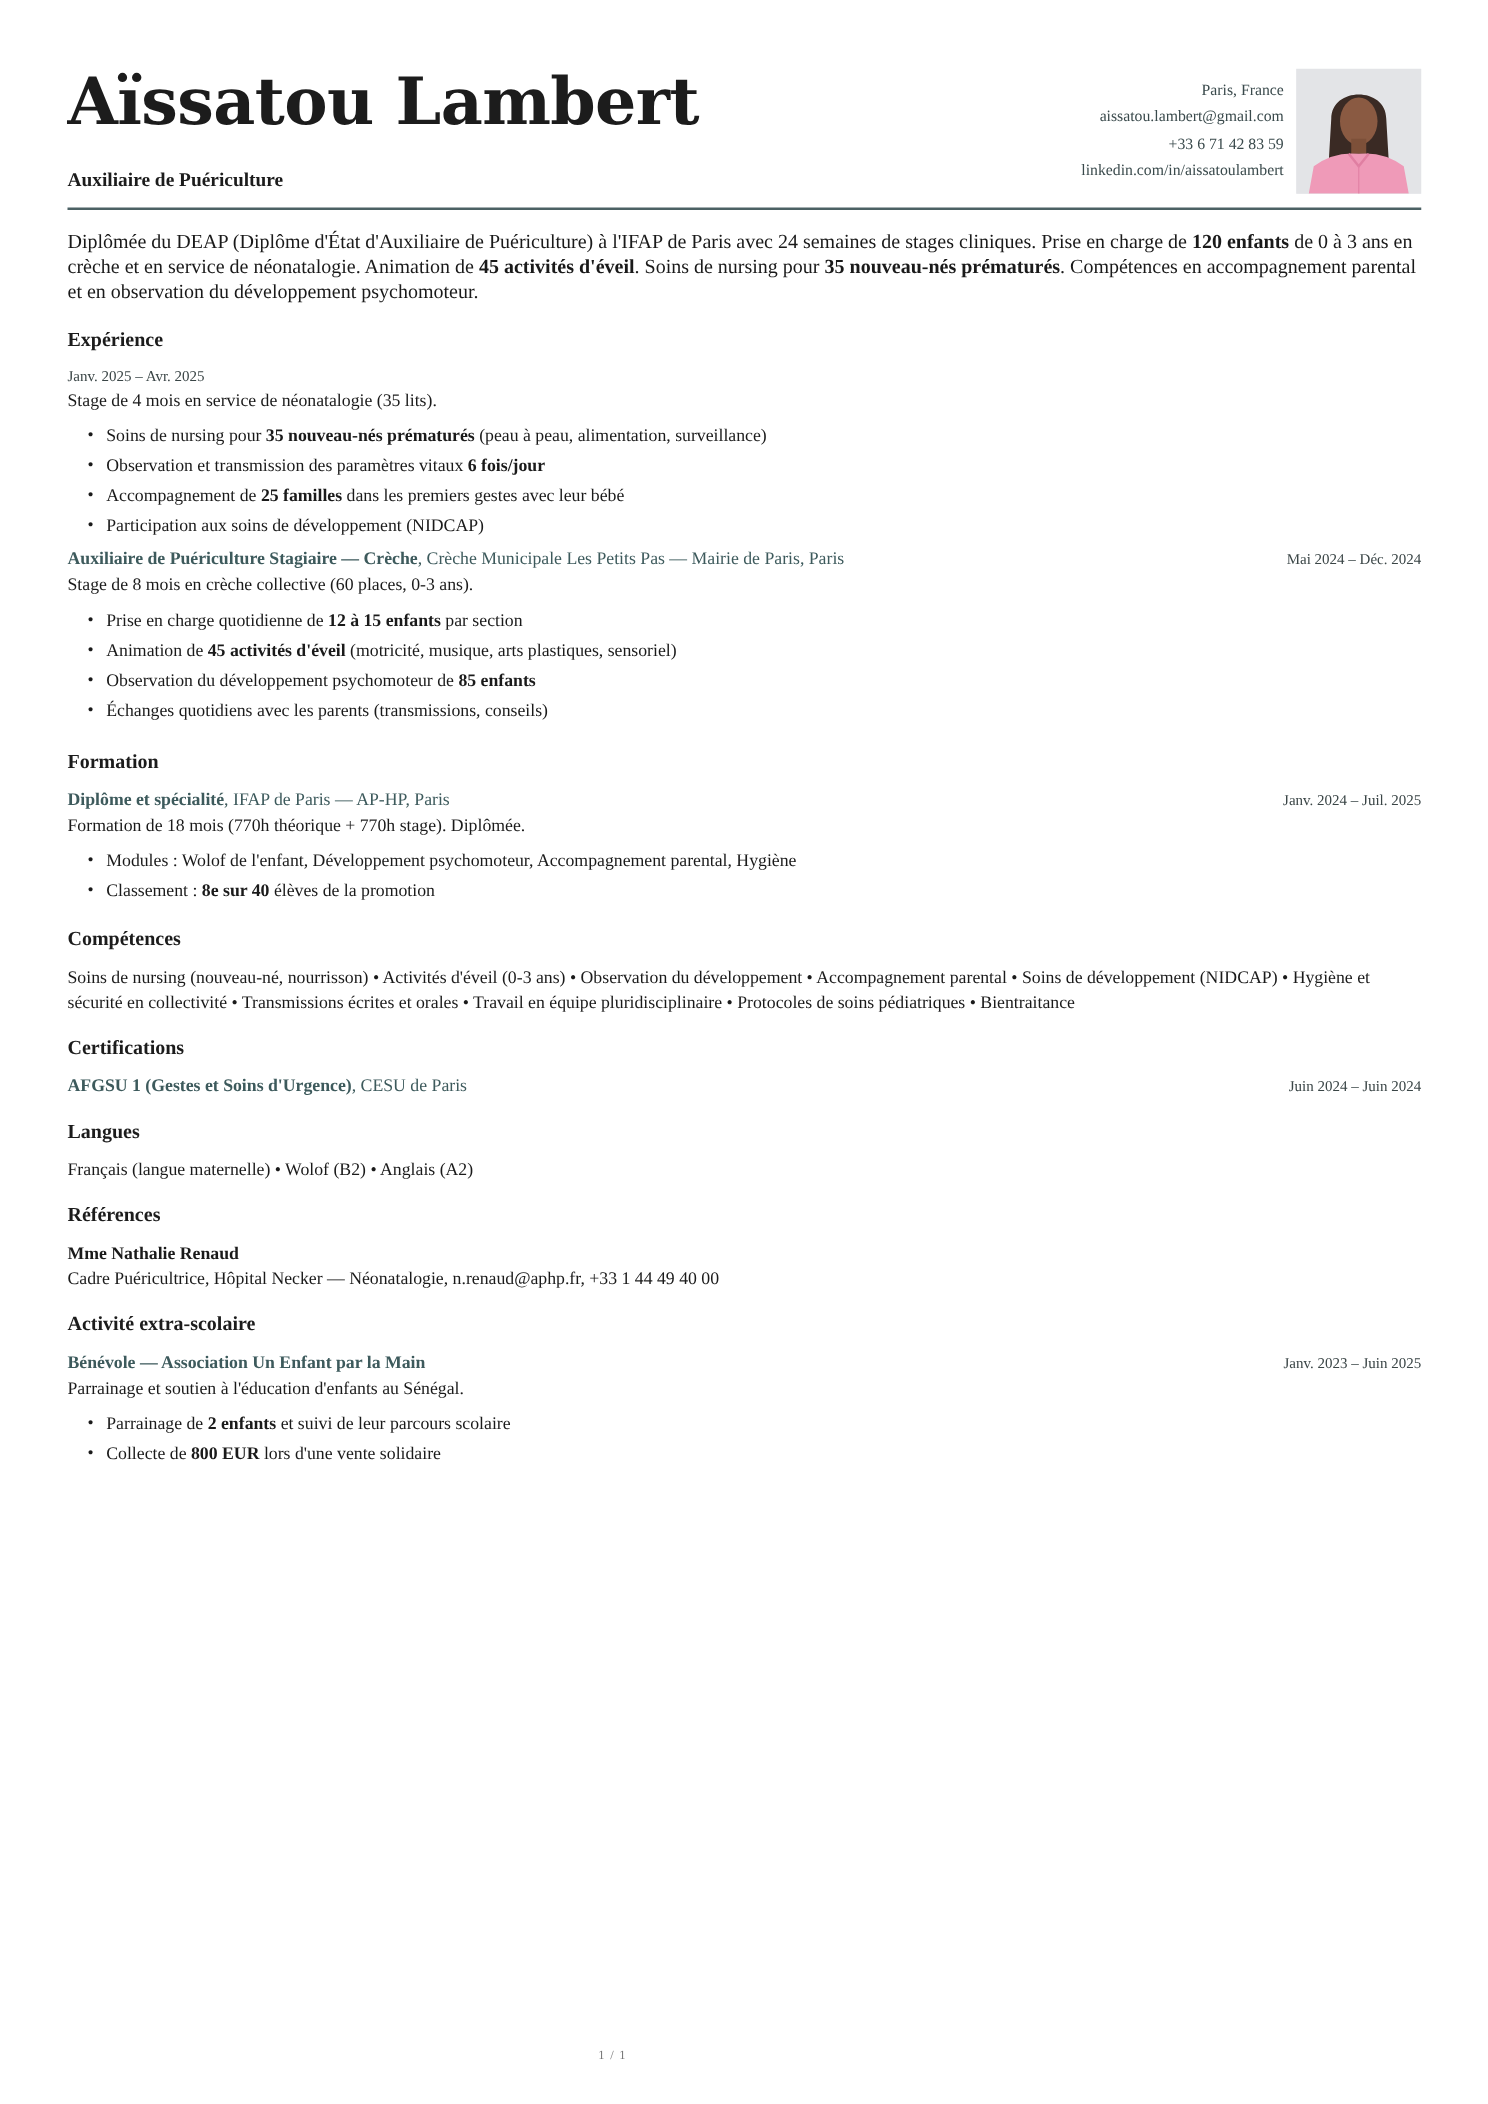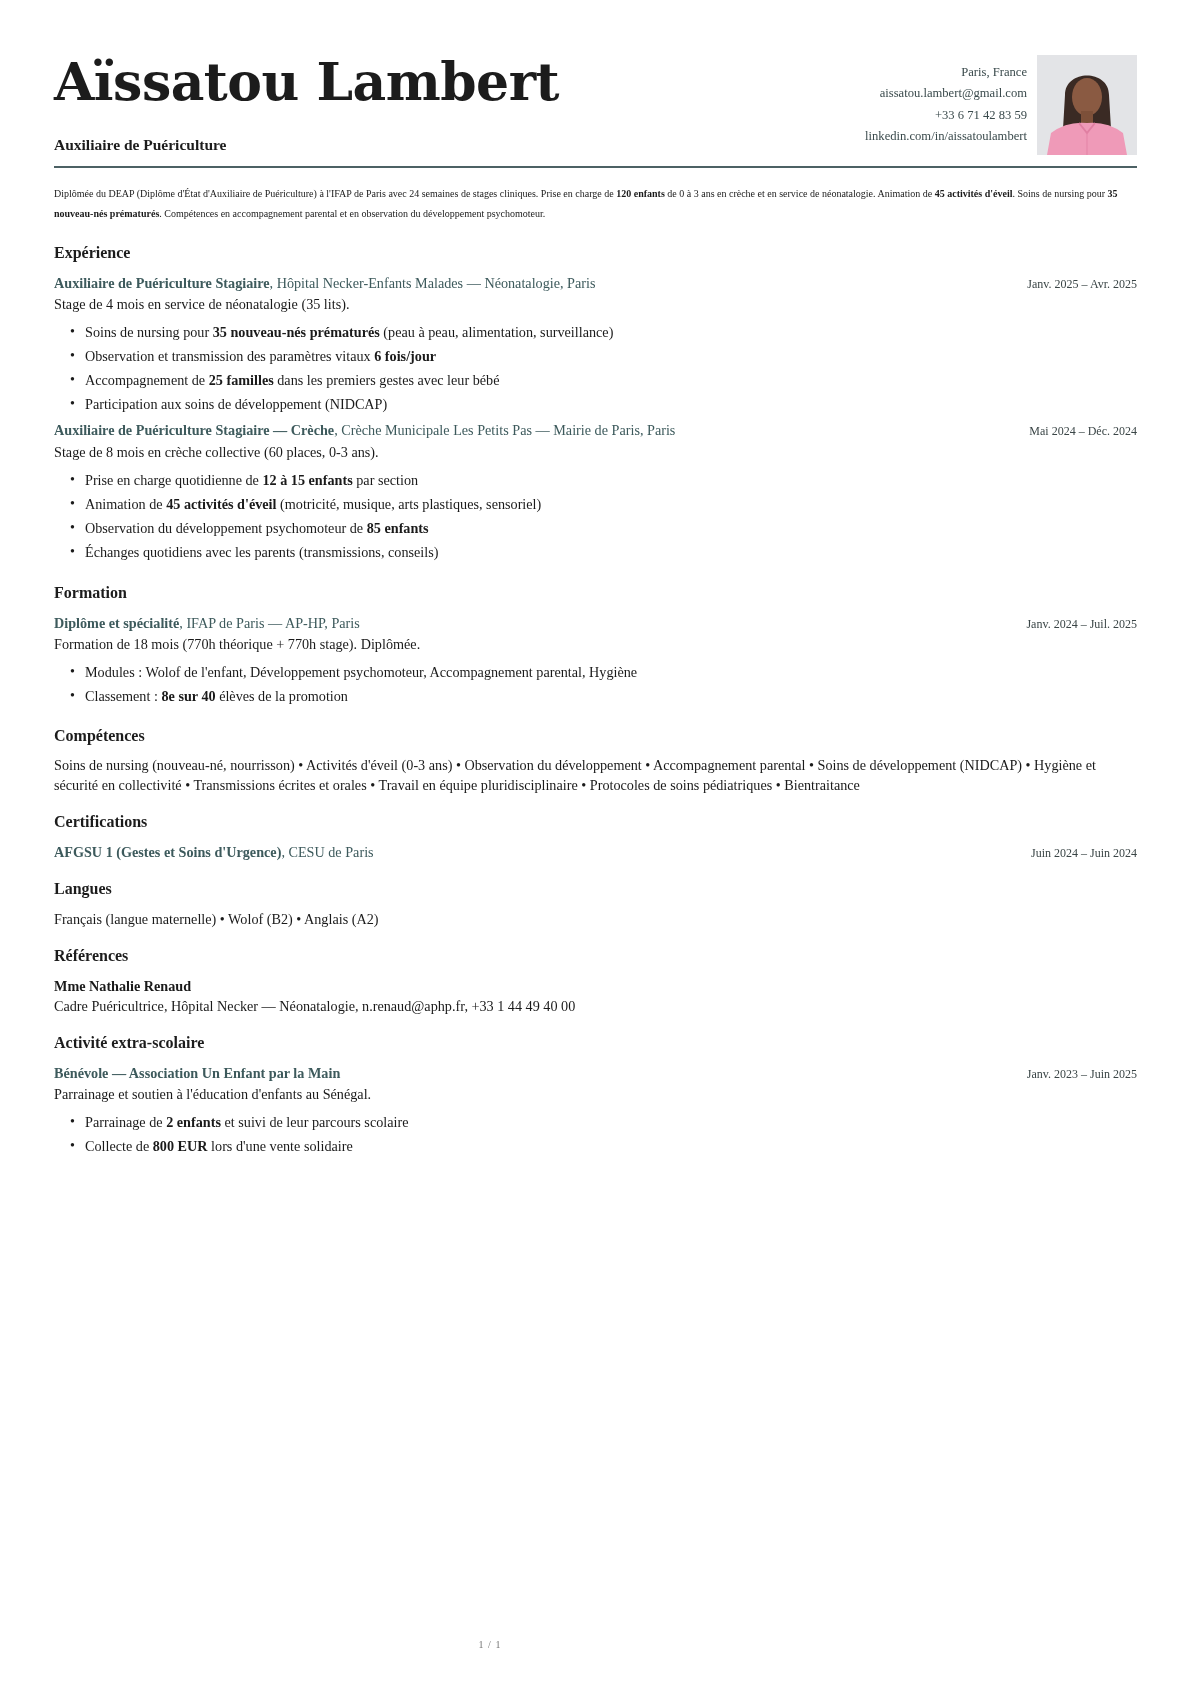--- a/index.html
+++ b/index.html
@@ -22,21 +22,21 @@
     .contact {
       position: absolute; right: 110px; top: 62px; text-align: right;
       font-size: 12.6px; line-height: 21.4px; color: #3a4a4c;
     }
     .contact div { white-space: nowrap; }
     .photo {
       position: absolute; right: 0; top: 55px; width: 100px; height: 100px;
       background: #e4e5e8; overflow: hidden;
     }
     .rule { position: absolute; left: 0; right: 0; top: 166px; height: 2px; background: #4c6164; }
-    .summary { margin: 12px 0 0 0; font-size: 10px; line-height: 20px; }
+    .summary { margin: 12px 0 0 0; font-size: 16px; line-height: 20px; }
     .summary b { font-weight: bold; }
     .section-title { font-weight: bold; font-size: 16px; margin: 16px 0 8px 0; color: #1c1c1c; }
     .entry-head { display: flex; justify-content: space-between; align-items: baseline; color: #3d5a5c; }
     .entry-head .t b { font-weight: bold; }
     .date { font-size: 12px; color: #3a4546; white-space: nowrap; }
     .desc { margin: 1px 0 0 0; }
     ul { margin: 8px 0 6px 0; padding-left: 31px; list-style: none; }
     li { position: relative; margin: 0 0 3.6px 0; line-height: 20.4px; }
     li::before { content: "•"; position: absolute; left: -15px; top: 0; font-size: 14px; }
     .inline-list { line-height: 20px; }
@@ -78,21 +78,20 @@
     <div class="rule"></div>
   </div>
 
   <p class="summary"><span>Diplômée du DEAP (Diplôme d'État d'Auxiliaire de Puériculture) à l'IFAP de Paris avec 24 semaines de stages cliniques. Prise en charge de </span><b>120 enfants</b><span> de 0 à 3 ans en crèche et en service de néonatalogie. Animation de </span><b>45 activités d'éveil</b><span>. Soins de nursing pour </span><b>35 nouveau-nés prématurés</b><span>. Compétences en accompagnement parental et en observation du développement psychomoteur.</span></p>
 
   <div>
     <div class="section-title" style="margin-top:18px">Expérience</div>
 
     <div class="entry">
       <div class="entry-head">
-        <span class="t"><b>Auxiliaire de Puériculture Stagiaire</b><span>, Hôpital Necker-Enfants Malades — Néonatalogie, Paris</span></span>
         <span class="date">Janv. 2025 – Avr. 2025</span>
       </div>
       <div class="desc">Stage de 4 mois en service de néonatalogie (35 lits).</div>
       <ul>
         <li><span>Soins de nursing pour </span><b>35 nouveau-nés prématurés</b><span> (peau à peau, alimentation, surveillance)</span></li>
         <li><span>Observation et transmission des paramètres vitaux </span><b>6 fois/jour</b><span></span></li>
         <li><span>Accompagnement de </span><b>25 familles</b><span> dans les premiers gestes avec leur bébé</span></li>
         <li><span>Participation aux soins de développement (NIDCAP)</span><b></b><span></span></li>
       </ul>
     </div>

